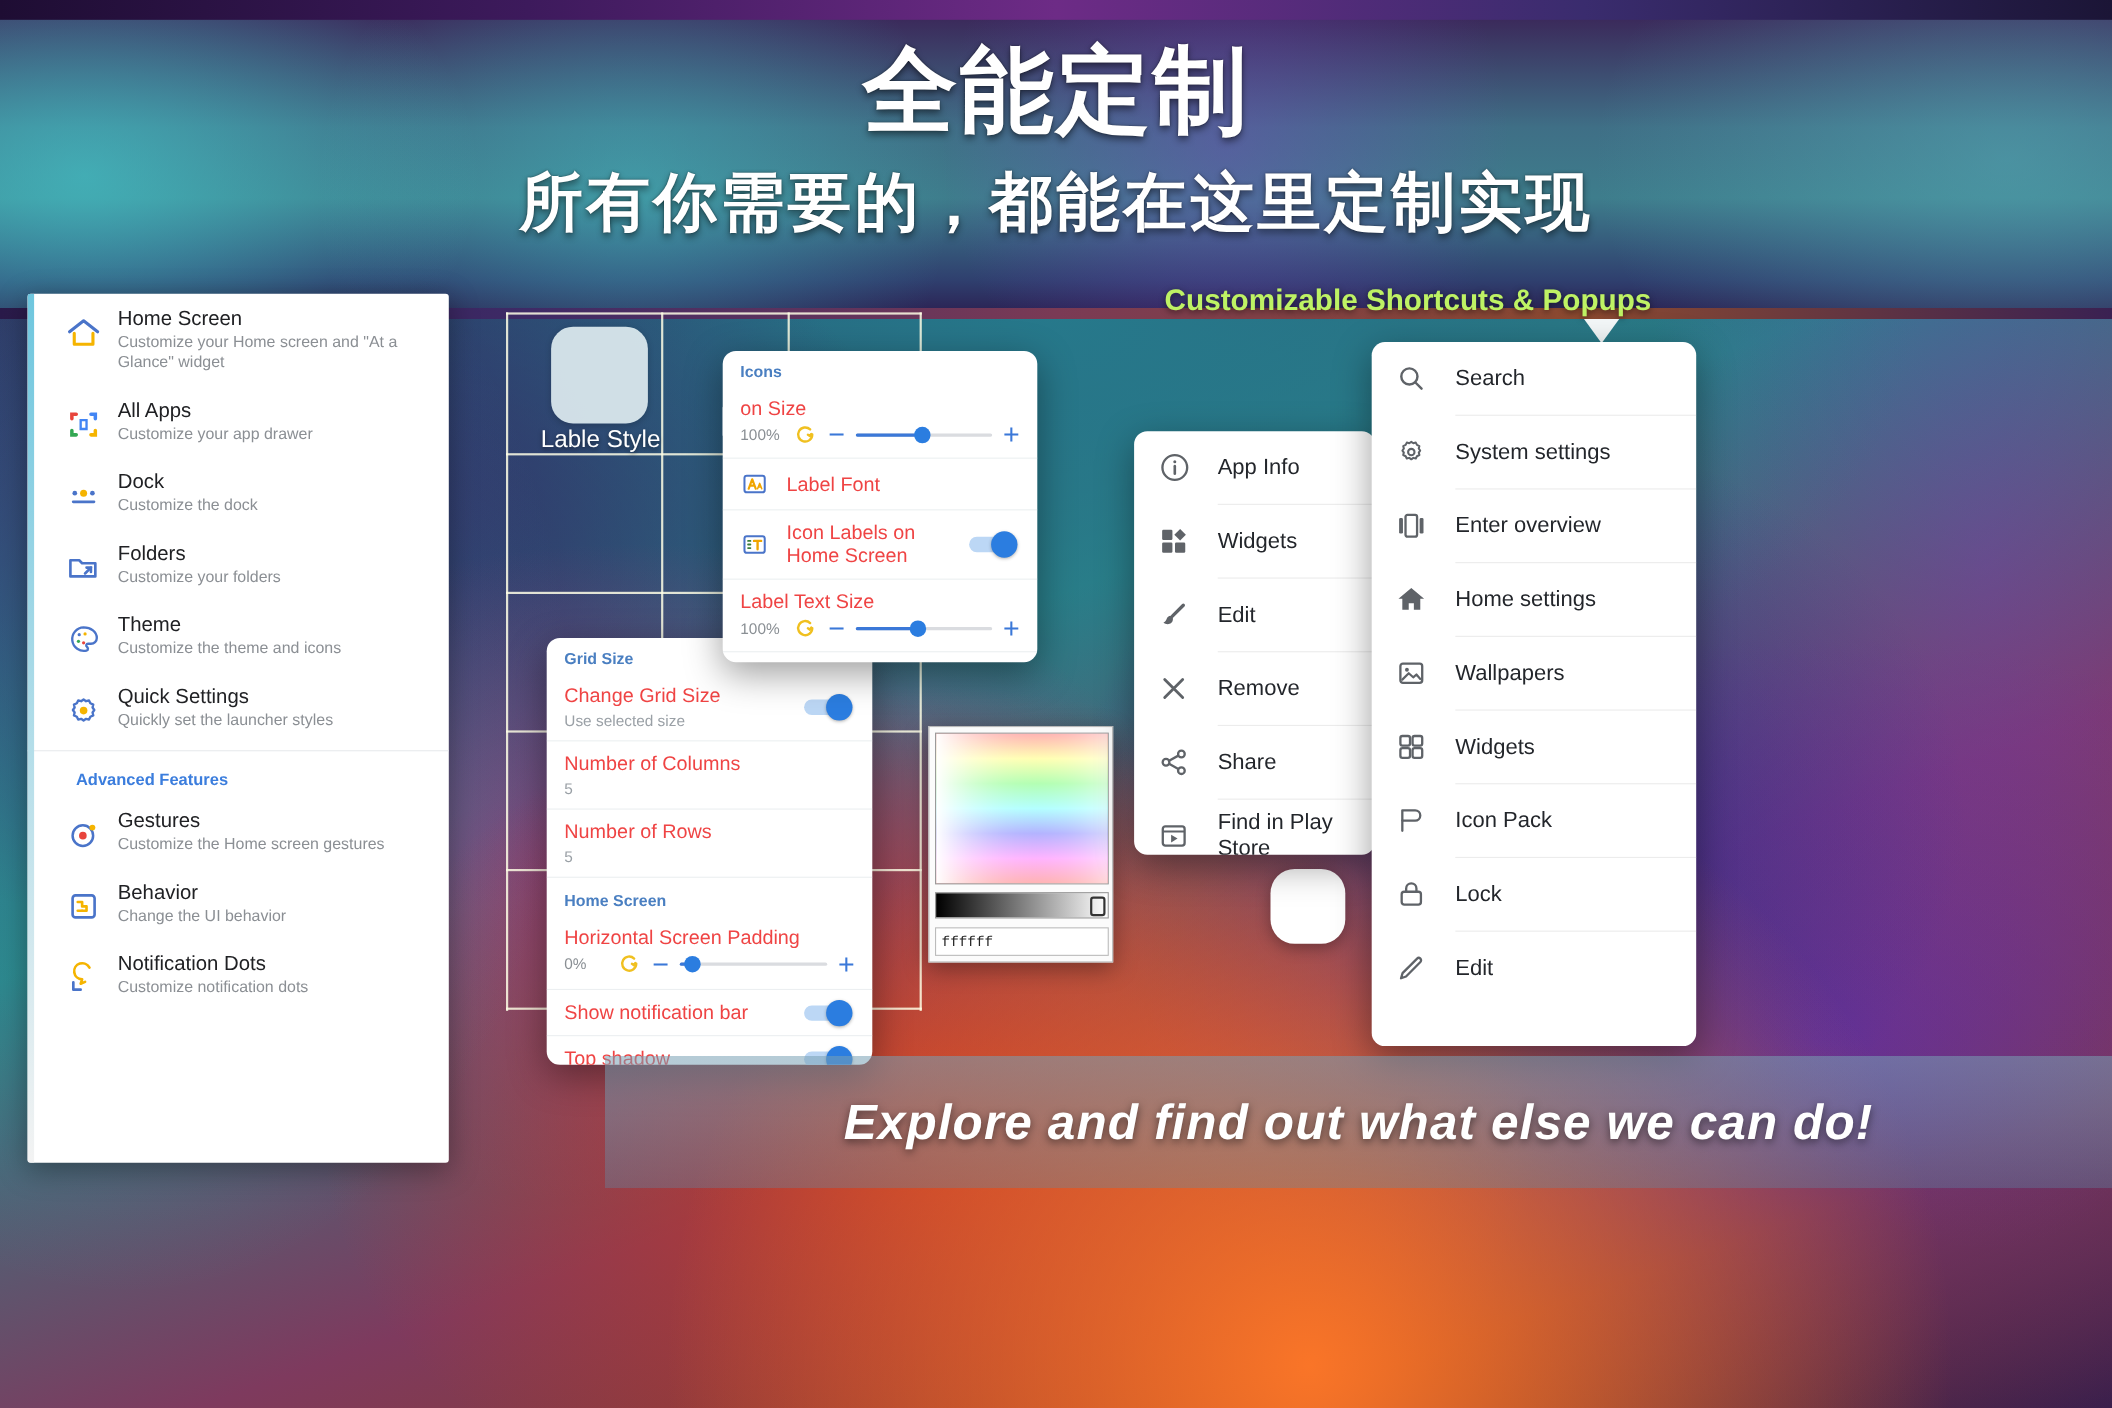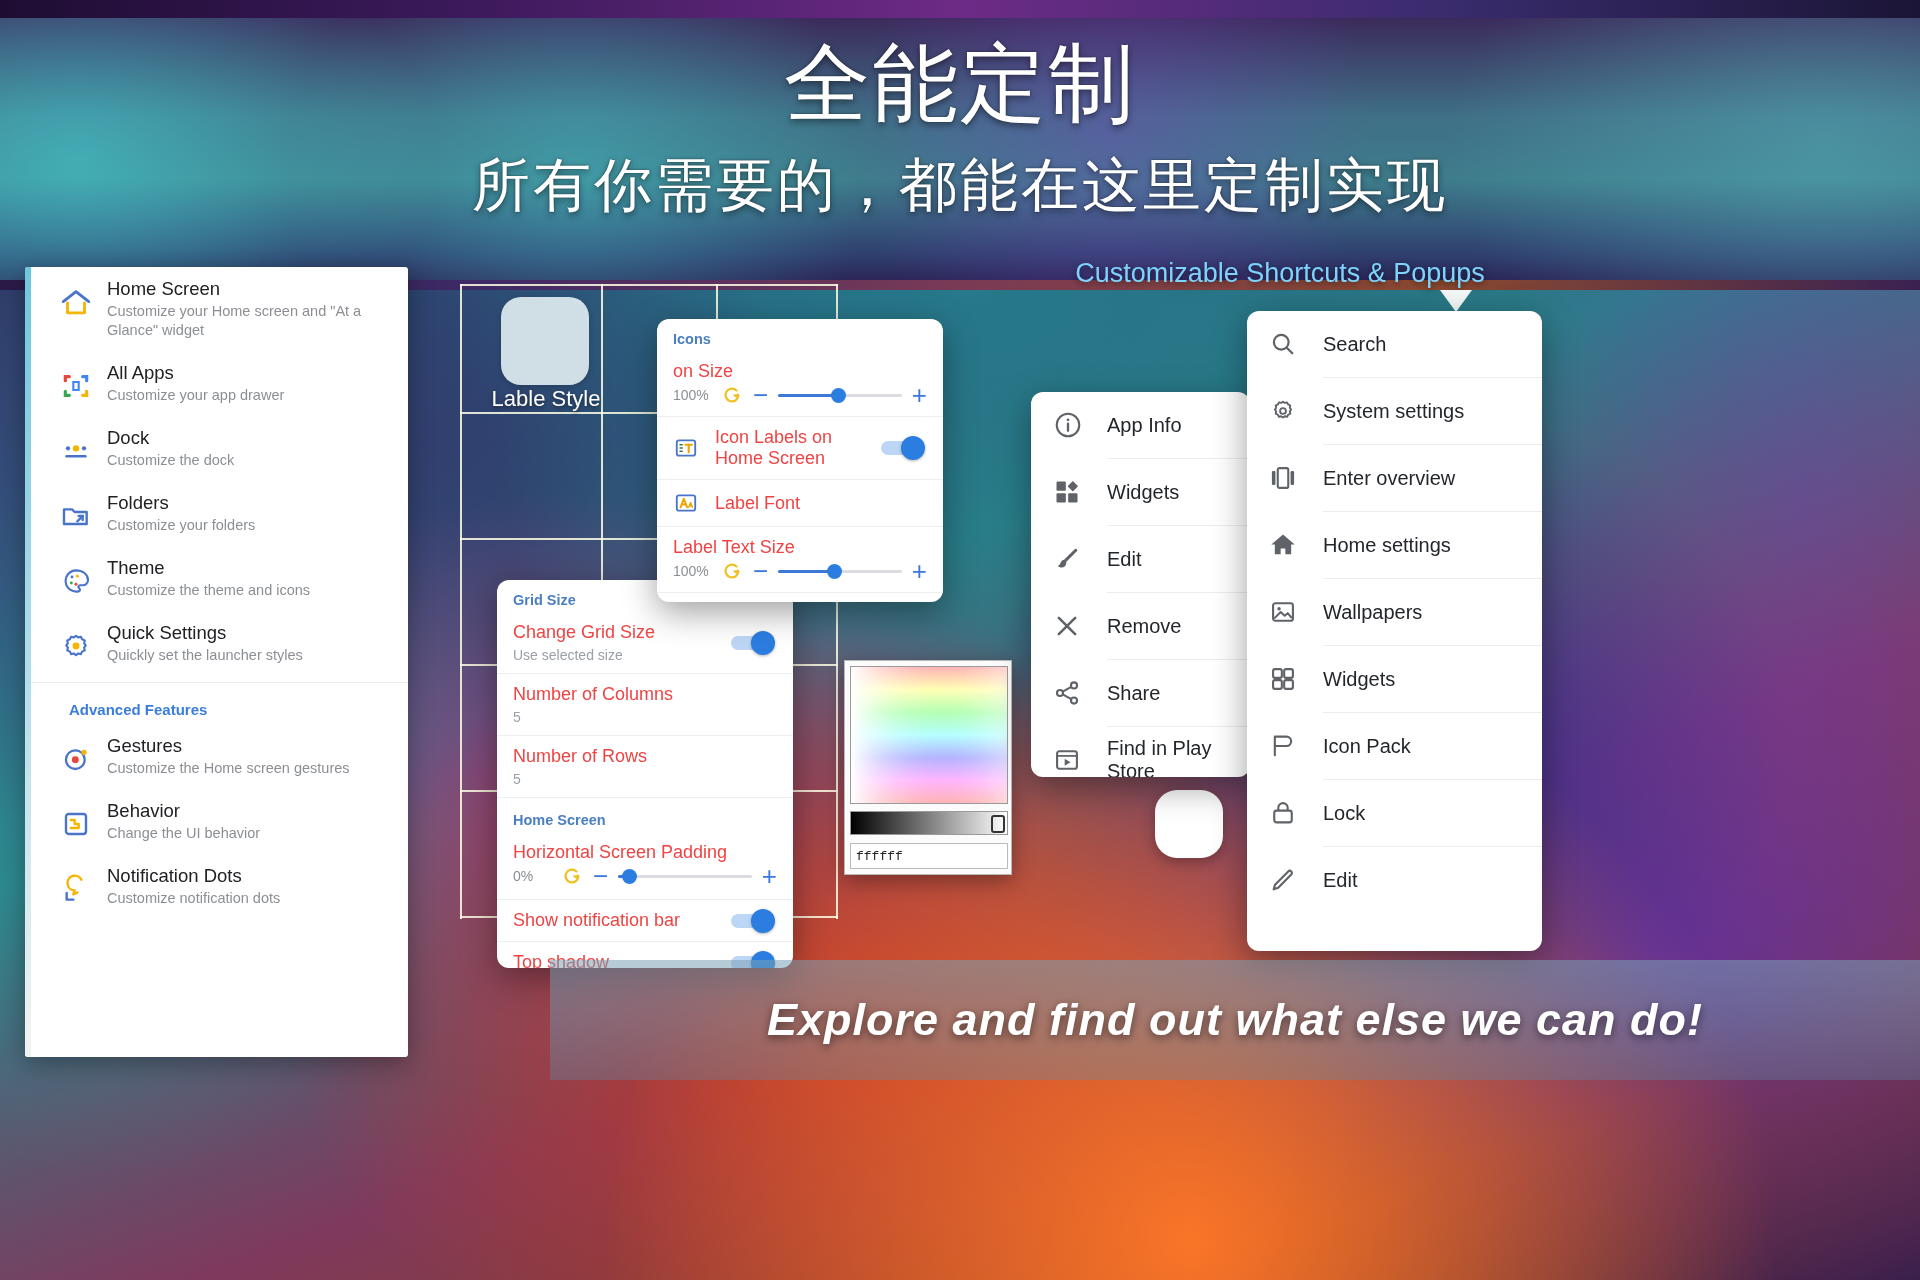--- a/index.html
+++ b/index.html
@@ -47,21 +47,21 @@
   #header .hdr-top-strip {
     position:absolute; left:0; top:0; width:100%; height:18px;
     background: linear-gradient(90deg,#1e0d33,#3d1a5c,#6d2b86,#3a2c6e,#1b1536);
   }
   #header .hdr-bottom-strip {
     position:absolute; left:0; bottom:0; width:100%; height:10px;
     background: linear-gradient(90deg,#2a1a4a,#3e2a66,#7a3a55,#8c4a30,#3a2152);
   }
   .hdr-title, .hdr-sub {
     position: relative; text-align: center; color: #fff;
-    font-weight: 400; letter-spacing: 2px;
+    font-weight: 700; letter-spacing: 2px;
     text-shadow: 0 3px 7px rgba(0,0,0,0.45), 0 0 2px rgba(0,0,0,0.5);
   }
   .hdr-title { font-size: 86px; line-height: 1; padding-top: 40px; }
   .hdr-sub { font-size: 58px; line-height: 1; padding-top: 30px; letter-spacing: 3px; }
 
   
   #sidebar {
     position: absolute; left: 25px; top: 267px; width: 383px; height: 790px;
     background: #ffffff;
     border-radius: 3px;
@@ -175,21 +175,21 @@
 
   
   #white-blob {
     position:absolute; left:1155px; top:790px; width:68px; height:68px;
     border-radius:22px; background:#ffffff; box-shadow:0 4px 14px rgba(0,0,0,0.3);
   }
 
   
   #shortcuts-heading {
     position:absolute; left:1040px; top:258px; width:480px;
-    text-align:center; color:#7dd3fc; font-size:27px; font-weight:400;
+    text-align:center; color:#bef264; font-size:27px; font-weight:700;
     text-shadow: 0 2px 6px rgba(0,0,0,0.55);
   }
   #heading-arrow {
     position:absolute; left:1440px; top:290px;
     width:0;height:0; border-left:16px solid transparent;
     border-right:16px solid transparent; border-top:22px solid #ffffff;
     opacity:.95;
   }
 
   
@@ -466,43 +466,43 @@
         </div>
         <span class="plus">+</span>
       </div>
     </div>
   </div>
 
   <div class="row">
     <div class="menu-ico" style="width:42px;min-width:42px;">
       <svg width="26" height="26" viewBox="0 0 24 24" fill="none">
         <rect x="3.5" y="5" width="17" height="14" rx="2" stroke="#4a74c9" stroke-width="1.7"></rect>
-        <path d="M6.5 9 h2 M6.5 12 h2 M6.5 15 h2" stroke="#3a7d3a" stroke-width="1.5" stroke-linecap="round"></path>
-        <path d="M11.5 9 h6 M14.5 9 v7" stroke="#f0a500" stroke-width="2" stroke-linecap="round"></path>
-      </svg>
-    </div>
-    <div class="row-stack">
-      <div class="row-label">Icon Labels on Home Screen</div>
-    </div>
-    <div class="toggle">
-      <div class="bar"></div>
-        <div class="dot"></div>
+        <path d="M7 16 L10 8 L13 16 M8.2 13.4 h3.6" stroke="#f0a500" stroke-width="1.8" stroke-linecap="round" stroke-linejoin="round"></path>
+        <path d="M14.5 16 L16.3 11.5 L18 16 M15.2 14.6 h2.2" stroke="#f0a500" stroke-width="1.3" stroke-linecap="round" stroke-linejoin="round"></path>
+      </svg>
+    </div>
+    <div class="row-stack">
+      <div class="row-label">Label Font</div>
     </div>
   </div>
 
   <div class="row">
     <div class="menu-ico" style="width:42px;min-width:42px;">
       <svg width="26" height="26" viewBox="0 0 24 24" fill="none">
         <rect x="3.5" y="5" width="17" height="14" rx="2" stroke="#4a74c9" stroke-width="1.7"></rect>
-        <path d="M7 16 L10 8 L13 16 M8.2 13.4 h3.6" stroke="#f0a500" stroke-width="1.8" stroke-linecap="round" stroke-linejoin="round"></path>
-        <path d="M14.5 16 L16.3 11.5 L18 16 M15.2 14.6 h2.2" stroke="#f0a500" stroke-width="1.3" stroke-linecap="round" stroke-linejoin="round"></path>
-      </svg>
-    </div>
-    <div class="row-stack">
-      <div class="row-label">Label Font</div>
+        <path d="M6.5 9 h2 M6.5 12 h2 M6.5 15 h2" stroke="#3a7d3a" stroke-width="1.5" stroke-linecap="round"></path>
+        <path d="M11.5 9 h6 M14.5 9 v7" stroke="#f0a500" stroke-width="2" stroke-linecap="round"></path>
+      </svg>
+    </div>
+    <div class="row-stack">
+      <div class="row-label">Icon Labels on Home Screen</div>
+    </div>
+    <div class="toggle">
+      <div class="bar"></div>
+        <div class="dot"></div>
     </div>
   </div>
 
   <div class="row" style="padding-bottom:4px;">
     <div class="row-stack">
       <div class="row-label">Label Text Size</div>
       <div class="slider-wrap">
         <span class="pct">100%</span>
         <svg class="reset-ico" viewBox="0 0 24 24" fill="none">
           <path d="M19 12a7 7 0 1 1-2.1-5" stroke="#f0c020" stroke-width="2.4" stroke-linecap="round"></path>

